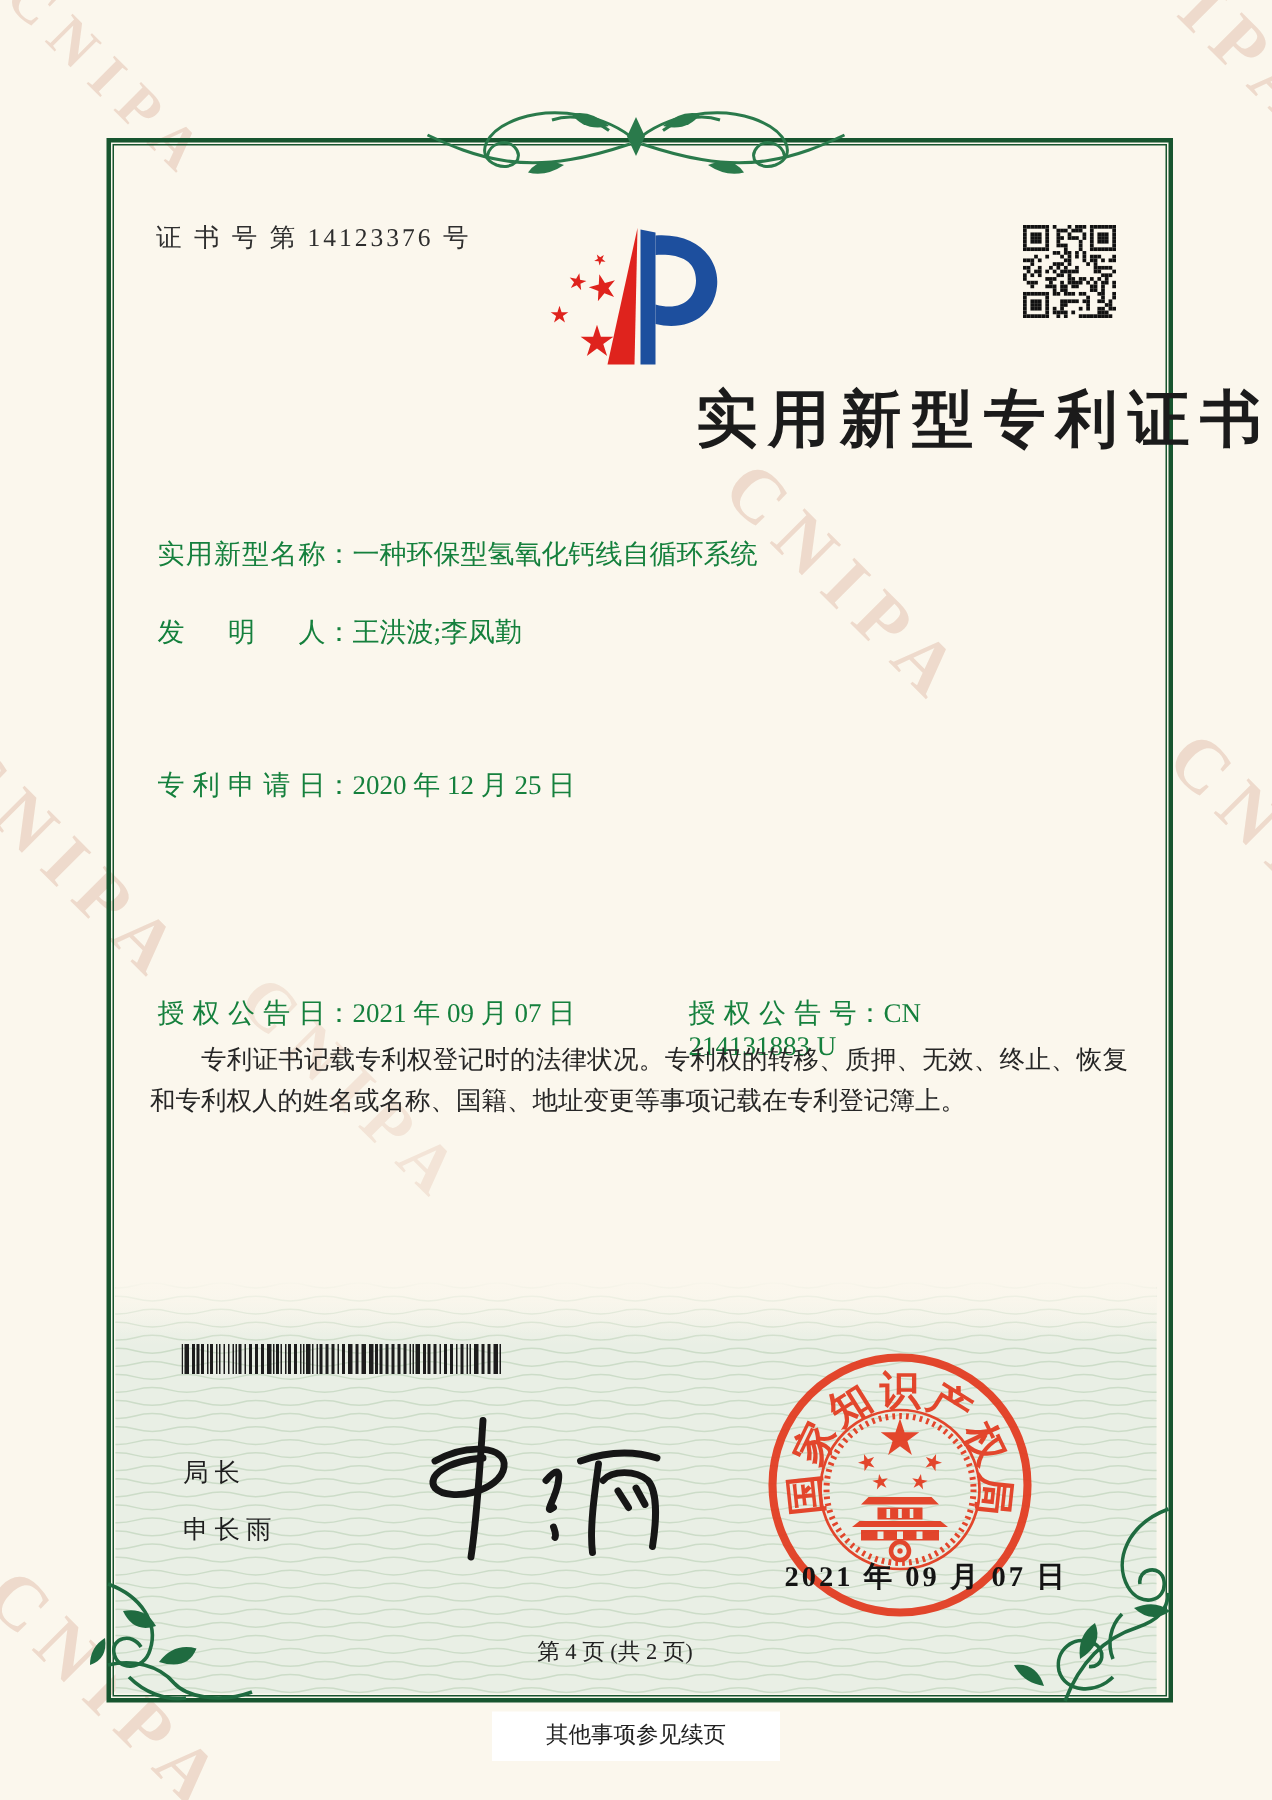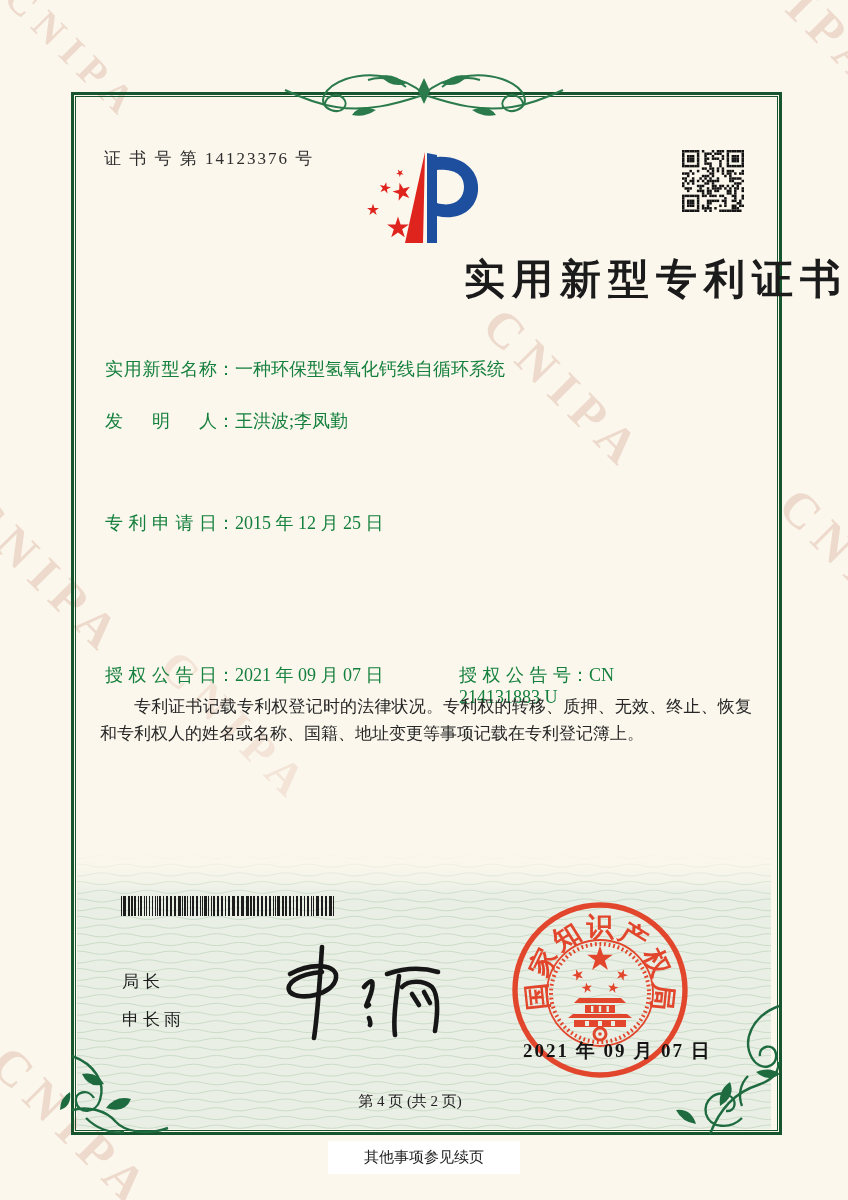--- a/index.html
+++ b/index.html
@@ -472,21 +472,21 @@
 
   <h1 class="title">实用新型专利证书</h1>
 
   <div class="frow" style="top:357px">
     <span class="flabel">实用新型名称</span><span>：</span><span class="fvalue">一种环保型氢氧化钙线自循环系统</span>
   </div>
   <div class="frow" style="top:409px">
     <span class="flabel">发明人</span><span>：</span><span class="fvalue">王洪波;李凤勤</span>
   </div>
   <div class="frow" style="top:511px">
-    <span class="flabel">专利申请日</span><span>：</span><span class="fvalue">2015 年 12 月 25 日</span>
+    <span class="flabel">专利申请日</span><span>：</span><span class="fvalue">2020 年 12 月 25 日</span>
   </div>
   <div class="frow" style="top:663px">
     <span class="flabel">授权公告日</span><span>：</span><span class="fvalue">2021 年 09 月 07 日</span>
     <span class="fpair2">
       <span class="flabel">授权公告号</span><span>：</span><span class="fvalue">CN 214131883 U</span>
     </span>
   </div>
 
   <div class="paras">
     <p>专利证书记载专利权登记时的法律状况。专利权的转移、质押、无效、终止、恢复和专利权人的姓名或名称、国籍、地址变更等事项记载在专利登记簿上。</p>

